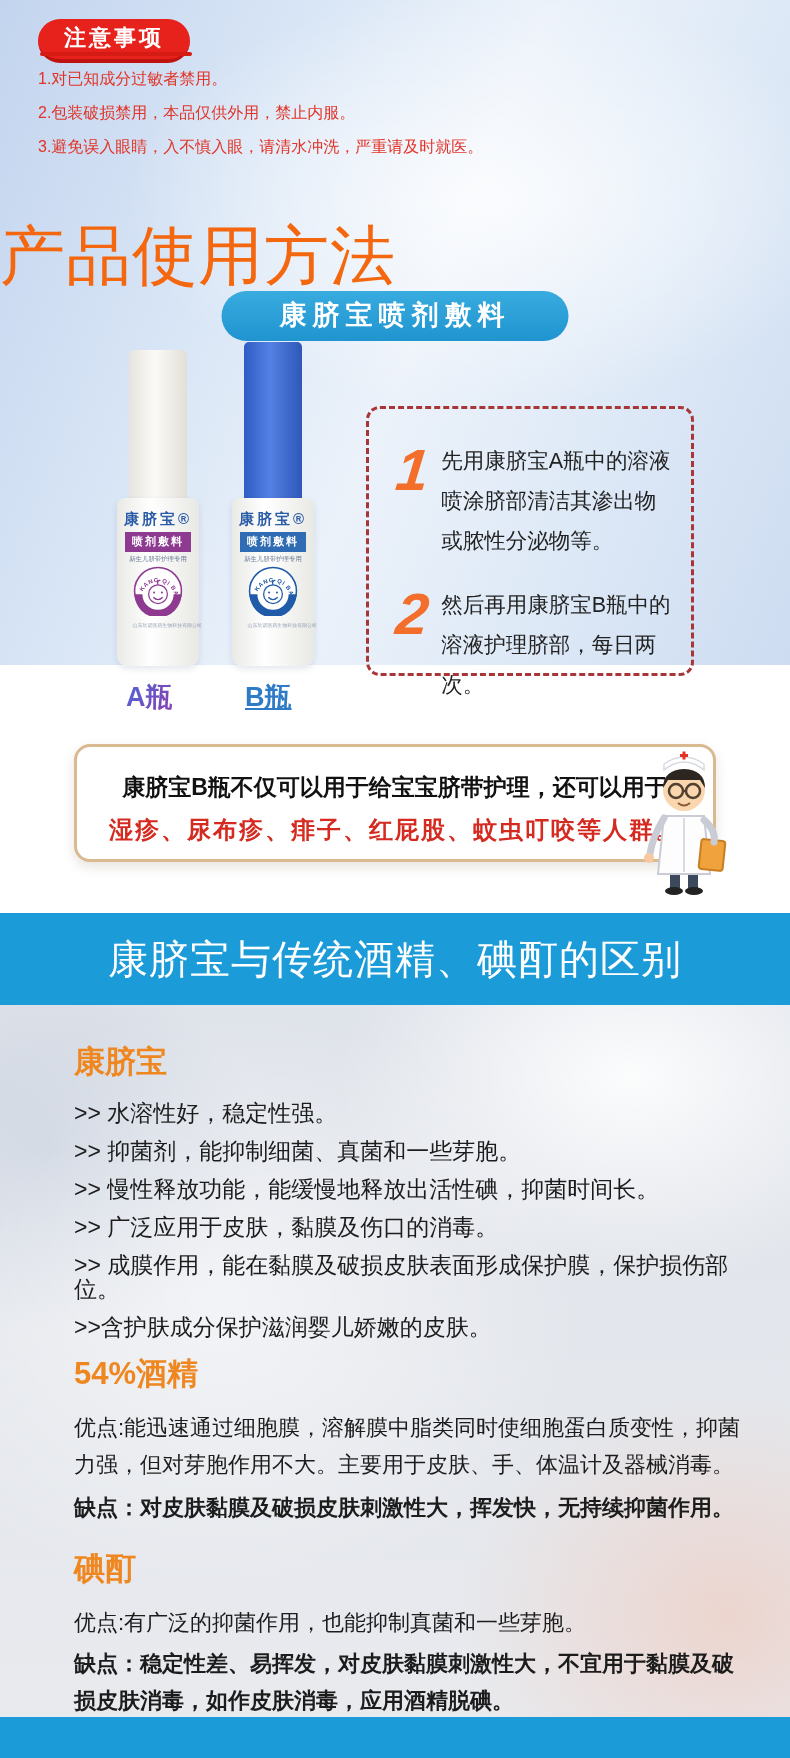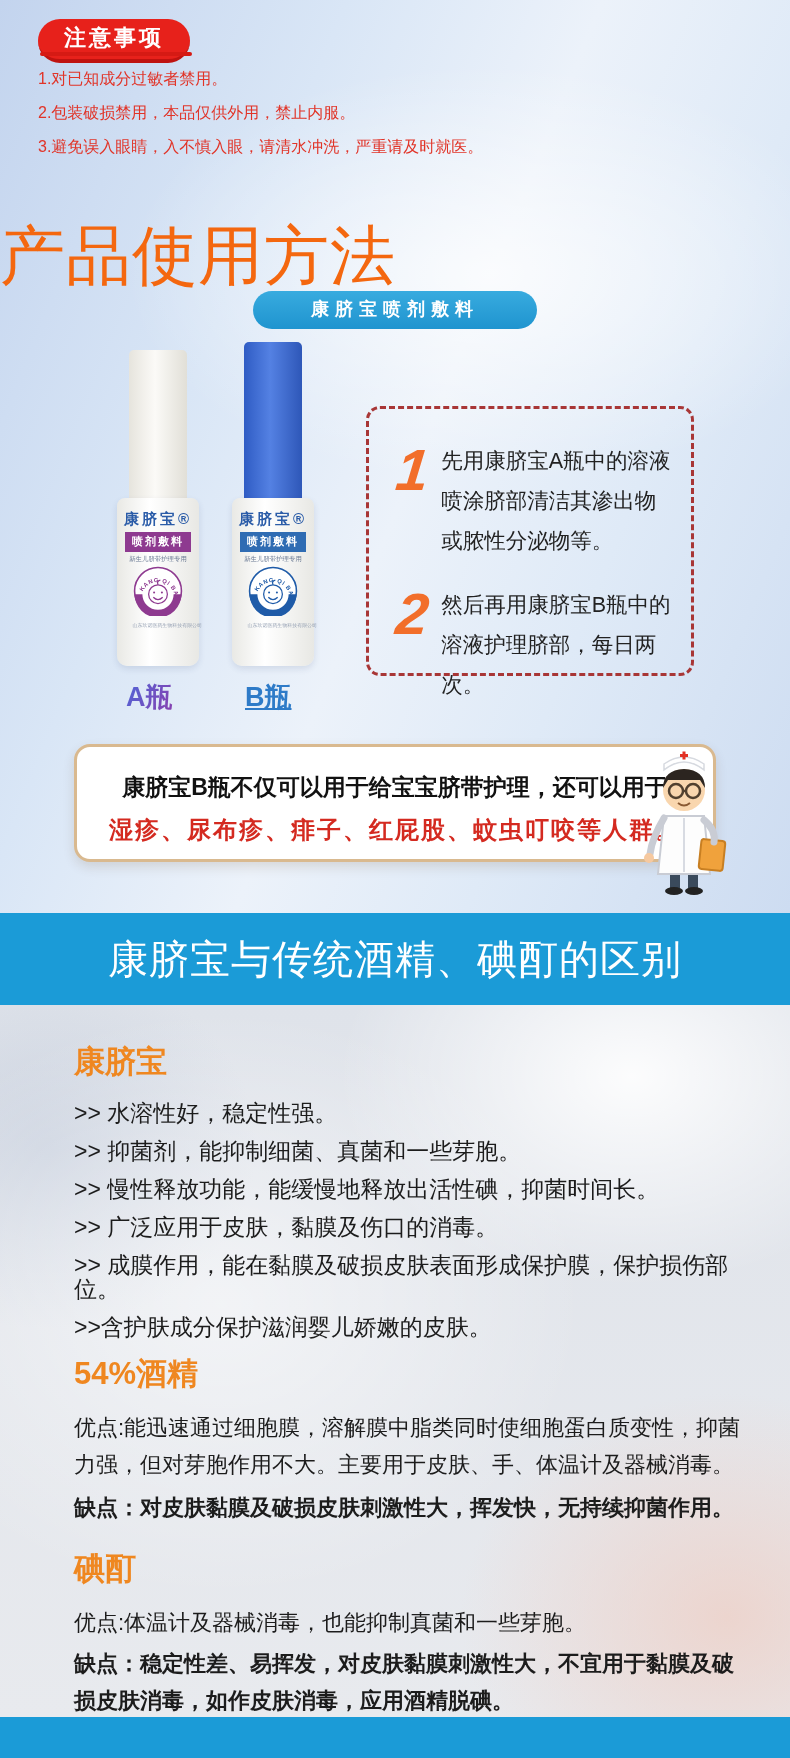--- a/index.html
+++ b/index.html
@@ -1,35 +1,35 @@
 <!DOCTYPE html>
 <html><head>
 <meta charset="utf-8">
 <style>
   html,body{margin:0;padding:0;background:#fff;}
   .page{position:relative;width:790px;height:1758px;overflow:hidden;
         font-family:"Liberation Sans","DejaVu Sans",sans-serif;}
 
   
-  .hero{position:absolute;left:0;top:0;width:790px;height:913px;
+  .hero{position:absolute;left:0;top:0;width:790px;height:665px;
     background:
       radial-gradient(520px 300px at 62% 30%, rgba(255,255,255,.75), rgba(255,255,255,0) 70%),
       linear-gradient(112deg,#c3d4ee 0%,#d9e6f6 30%,#ecf2fa 52%,#dfeaf7 72%,#cddcf1 100%);}
 
   .caution-badge{position:absolute;left:38px;top:19px;background:#e7211b;color:#fff;
     font-size:22px;font-weight:700;letter-spacing:3px;padding:4px 26px 6px;
     border-radius:22px;border-bottom:4px solid #bf1310;}
   .caution-underline{position:absolute;left:40px;top:52px;width:152px;height:4px;
     background:#d61a14;border-radius:3px;}
   .caution-list{position:absolute;left:38px;top:62px;font-size:16px;color:#e13428;line-height:34px;}
 
   .main-title{position:absolute;left:0;top:212px;width:790px;margin:0;text-align:left;
     font-size:65px;font-weight:400;color:#f4670f;letter-spacing:1px;}
   .product-badge{position:absolute;left:50%;transform:translateX(-50%);top:291px;
-    background:linear-gradient(#38abdf,#1f94cf);color:#fff;font-size:18px;font-weight:700;
+    background:linear-gradient(#38abdf,#1f94cf);color:#fff;font-size:27px;font-weight:700;
     letter-spacing:6px;padding:6px 58px 8px;border-radius:25px;white-space:nowrap;}
 
   
   .bottle{position:absolute;width:82px;text-align:center;}
   .bottle-a{left:117px;top:350px;}
   .bottle-b{left:232px;top:342px;}
   .cap{width:58px;height:152px;margin:0 auto;border-radius:5px 5px 2px 2px;}
   .cap-a{background:linear-gradient(90deg,#e6e4dd,#fbfaf7 45%,#e1dfd7);}
   .cap-b{height:160px;background:linear-gradient(90deg,#2f5cc4,#5481e3 45%,#2e57b8);}
   .vial{width:82px;height:168px;margin-top:-4px;box-sizing:border-box;padding-top:12px;
@@ -211,18 +211,18 @@
     <p class="bullet">&gt;&gt; 慢性释放功能，能缓慢地释放出活性碘，抑菌时间长。</p>
     <p class="bullet">&gt;&gt; 广泛应用于皮肤，黏膜及伤口的消毒。</p>
     <p class="bullet">&gt;&gt; 成膜作用，能在黏膜及破损皮肤表面形成保护膜，保护损伤部位。</p>
     <p class="bullet">&gt;&gt;含护肤成分保护滋润婴儿娇嫩的皮肤。</p>
 
     <h3 class="sec-heading h-alc">54%酒精</h3>
     <p class="para">优点:能迅速通过细胞膜，溶解膜中脂类同时使细胞蛋白质变性，抑菌力强，但对芽胞作用不大。主要用于皮肤、手、体温计及器械消毒。</p>
     <p class="para bold">缺点：对皮肤黏膜及破损皮肤刺激性大，挥发快，无持续抑菌作用。</p>
 
     <h3 class="sec-heading h-iod">碘酊</h3>
-    <p class="para">优点:体温计及器械消毒，也能抑制真菌和一些芽胞。</p>
+    <p class="para">优点:有广泛的抑菌作用，也能抑制真菌和一些芽胞。</p>
     <p class="para bold iod-dis">缺点：稳定性差、易挥发，对皮肤黏膜刺激性大，不宜用于黏膜及破损皮肤消毒，如作皮肤消毒，应用酒精脱碘。</p>
   </section>
 
   <footer class="bottom-band"></footer>
 </div>
 
 </body></html>

